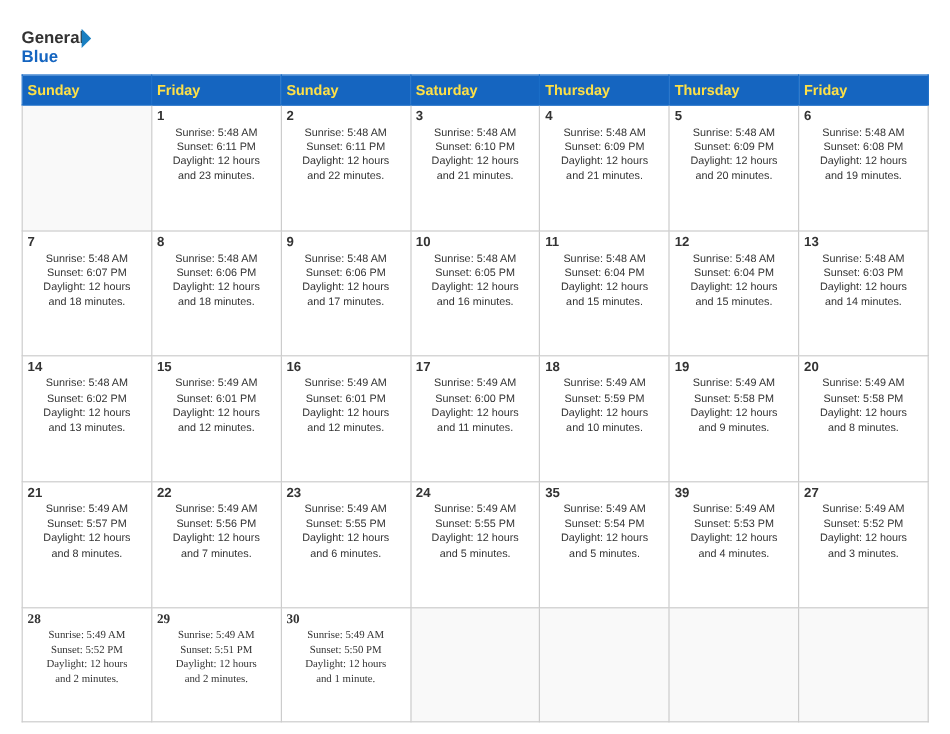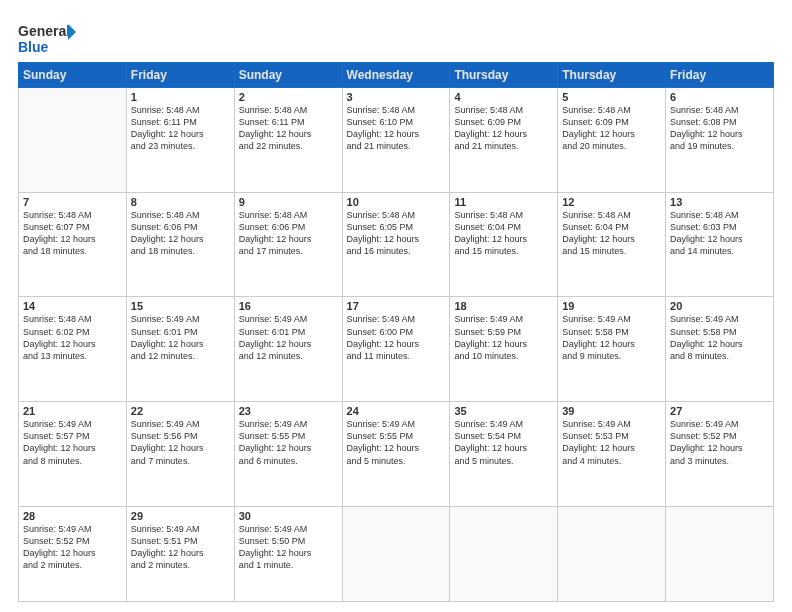--- a/index.html
+++ b/index.html
@@ -44,21 +44,21 @@
     }
     .calendar {
       flex: 1;
       border: 1px solid #ccc;
       border-collapse: collapse;
       width: 100%;
       table-layout: fixed;
     }
     .calendar th {
       background: #1565c0;
-      color: #e5e5e5;
+      color: #fde047;
       font-size: 12px;
       font-weight: bold;
       padding: 5px 4px;
       text-align: left;
       border: 1px solid #1a6dc7;
     }
     .calendar td {
       border: 1px solid #ccc;
       vertical-align: top;
       padding: 3px 4px;
@@ -69,24 +69,25 @@
     .day-num {
       font-weight: bold;
       font-size: 11px;
       margin-bottom: 1px;
       display: block;
     }
     .day-info {
       font-size: 9px;
       color: #333;
       line-height: 1.35;
+      text-align: center;
     }
     .empty { background: #f9f9f9; }
     .week-row td { height: 88px; }
-    .last-row td { height: 80px; }
+    .last-row td { height: 80px; font-family: Liberation Serif, serif; }
   </style>
 </head>
 <body>
 
 <div class="page">
   <div class="header">
     <div class="logo">
         <svg width="58" height="36" viewBox="0 0 58 36">
           <text x="0" y="16" font-size="14" font-weight="bold" fill="#333" font-family="Arial">General</text>
           <text x="0" y="32" font-size="14" font-weight="bold" fill="#1565c0" font-family="Arial">Blue</text>
@@ -98,21 +99,21 @@
       <div class="subtitle"></div>
     </div>
   </div>
 
   <table class="calendar">
     <thead>
       <tr>
       <th>Sunday</th>
           <th>Friday</th>
           <th>Sunday</th>
-          <th>Wednesday</th>
+          <th>Saturday</th>
           <th>Thursday</th>
           <th>Thursday</th>
           <th>Friday</th>
         </tr>
     </thead>
     <tbody id="calendar-body">
     <tr class="week-row">
           <td class="empty"></td>
           <td>
             <span class="day-num">1</span>

